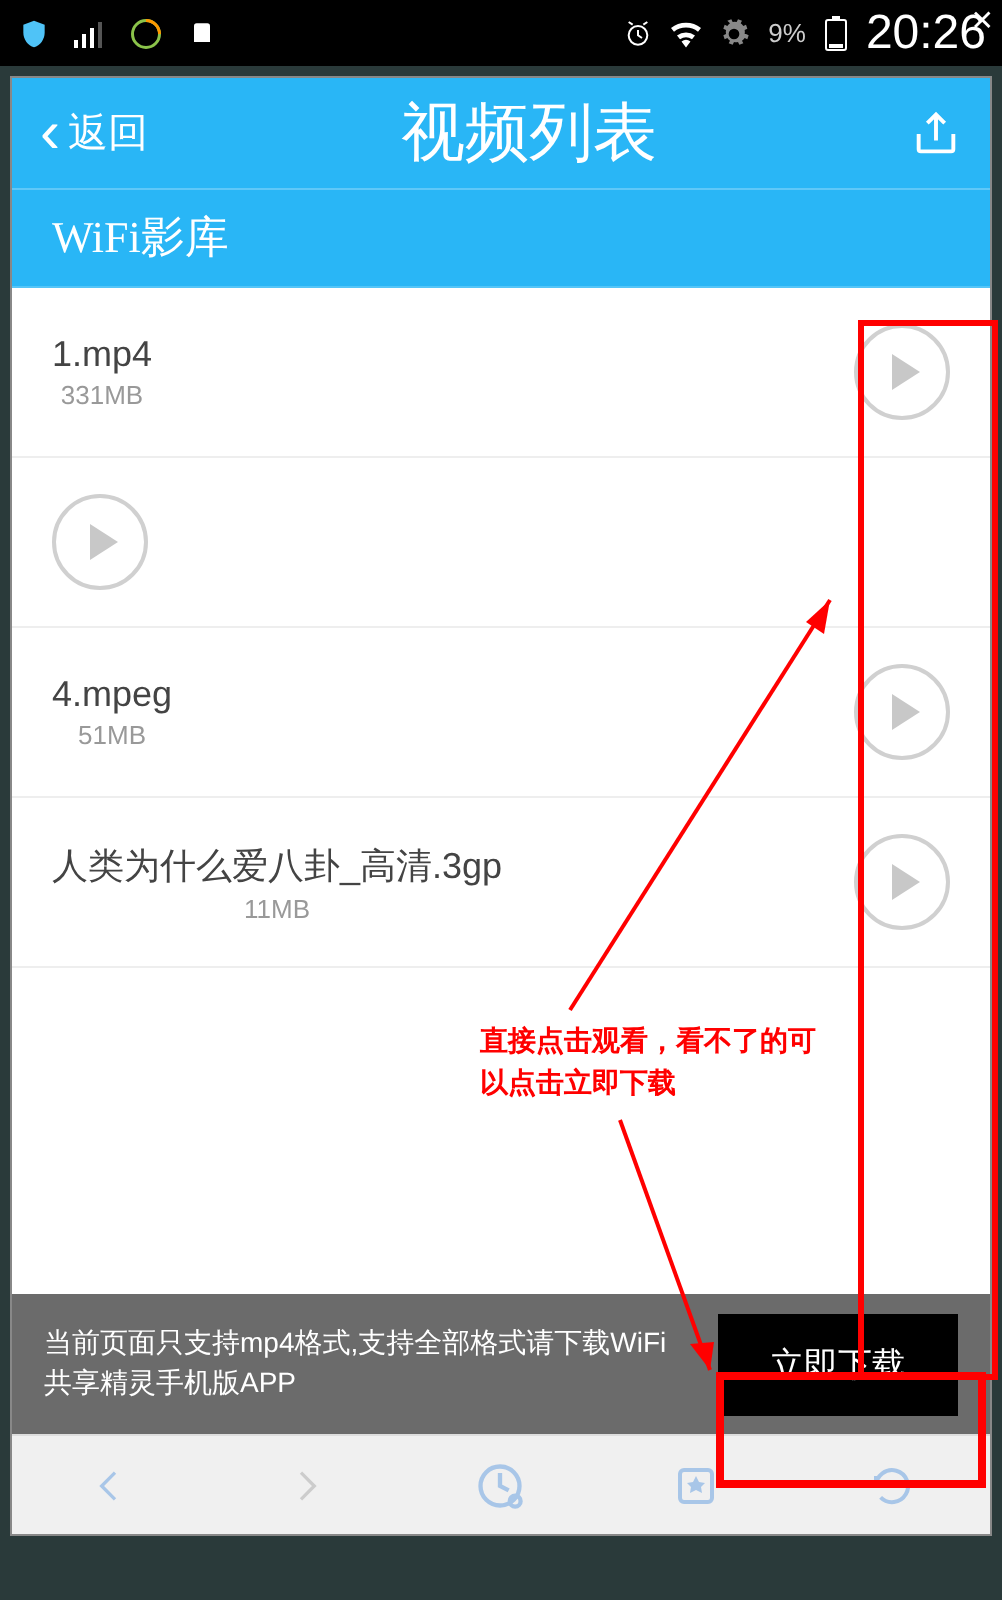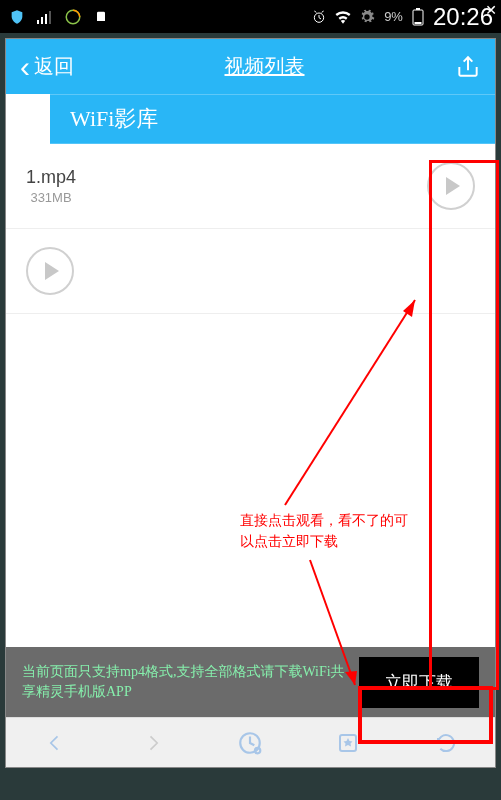--- a/index.html
+++ b/index.html
@@ -9,44 +9,44 @@
     .status-left { display: flex; gap: 10px; align-items: center; }
     .status-right { display: flex; gap: 6px; align-items: center; }
     .status-icon { width: 18px; height: 18px; display: inline-flex; align-items: center; justify-content: center; }
     .status-time { font-size: 24px; color: #fff; font-weight: 400; }
     
     .app-frame { margin: 5px; background: #fff; height: 730px; position: relative; border: 1px solid #888; }
     
     .app-header { height: 55px; background: #29b6f6; display: flex; align-items: center; justify-content: space-between; padding: 0 14px; color: #fff; }
     .back-btn { display: flex; align-items: center; gap: 4px; font-size: 20px; }
     .back-chevron { font-size: 30px; font-weight: 200; line-height: 1; }
-    .header-title { font-size: 20px; font-weight: 400; text-decoration: underline; }
+    .header-title { font-size: 32px; font-weight: 400; }
     .share-btn { width: 26px; height: 26px; }
     
-    .section-title { height: 50px; background: #29b6f6; color: #fff; font-size: 22px; display: flex; align-items: center; padding: 0 20px; font-family: "Comic Sans MS", cursive; border-top: 1px solid rgba(255,255,255,0.25); border-bottom: 1px solid rgba(255,255,255,0.2); margin-left: 44px; }
+    .section-title { height: 50px; background: #29b6f6; color: #fff; font-size: 22px; display: flex; align-items: center; padding: 0 20px; font-family: "Comic Sans MS", cursive; border-top: 1px solid rgba(255,255,255,0.25); border-bottom: 1px solid rgba(255,255,255,0.2); }
     
     .video-list { background: #fff; height: 538px; overflow-y: auto; }
     .video-item { display: flex; align-items: center; justify-content: space-between; padding: 18px 20px; border-bottom: 1px solid #eee; }
     .video-info { display: flex; flex-direction: column; gap: 2px; }
     .video-name { font-size: 18px; color: #444; }
     .video-size { font-size: 13px; color: #999; text-align: center; }
     .play-btn { width: 48px; height: 48px; border-radius: 50%; border: 2px solid #d0d0d0; display: flex; align-items: center; justify-content: center; background: #fff; flex-shrink: 0; }
     .play-triangle { width: 0; height: 0; border-left: 14px solid #c8c8c8; border-top: 9px solid transparent; border-bottom: 9px solid transparent; margin-left: 4px; }
     
     .footer-bar { position: absolute; bottom: 50px; left: 0; right: 0; height: 70px; background: #6b6b6b; display: flex; align-items: center; justify-content: space-between; padding: 0 16px; gap: 14px; }
-    .footer-text { color: #86efac; font-size: 14px; line-height: 1.4; flex: 1; font-family: Liberation Serif, serif; }
+    .footer-text { color: #ffffff; font-size: 14px; line-height: 1.4; flex: 1; }
     .download-btn { background: #000000; color: #fff; font-size: 17px; padding: 14px 26px; border: none; display: flex; align-items: center; justify-content: center; }
     
     .nav-bar { position: absolute; bottom: 0; left: 0; right: 0; height: 50px; background: #f0f0f0; display: flex; align-items: center; justify-content: space-around; border-top: 1px solid #ddd; }
     .nav-btn { width: 30px; height: 30px; display: flex; align-items: center; justify-content: center; color: #8ab4e0; }
     
     .annotation-box { position: absolute; border: 3px solid #f00; pointer-events: none; }
     .anno-playcol { top: 160px; right: 2px; width: 70px; height: 530px; }
     .anno-dlbtn { bottom: 56px; right: 8px; width: 135px; height: 58px; border-width: 4px; }
-    .anno-text { position: absolute; top: 510px; left: 240px; color: #f00; font-size: 14px; line-height: 1.5; width: 180px; pointer-events: none; }
+    .anno-text { position: absolute; top: 510px; left: 240px; color: #f00; font-size: 14px; line-height: 1.5; width: 180px; pointer-events: none; font-weight: bold; }
     .anno-arrow { position: absolute; pointer-events: none; }
     
     .close-x { position: absolute; top: 2px; right: 4px; color: #fff; font-size: 14px; }
   </style>
 </head>
 <body>
 
 <div class="status-bar">
   <div class="status-left">
     <span class="status-icon">
@@ -126,20 +126,38 @@
     <div class="video-item">
       <div class="video-info">
         <span class="video-name">1.mp4</span>
         <span class="video-size">331MB</span>
       </div>
       <div class="play-btn">
           <div class="play-triangle"></div>
         </div>
     </div>
     <div class="video-item">
+      <div class="play-btn">
+          <div class="play-triangle"></div>
+        </div>
+    </div>
+    <div class="video-item">
+      <div class="video-info">
+        <span class="video-name">4.mpeg</span>
+        <span class="video-size">51MB</span>
+      </div>
+      <div class="play-btn">
+          <div class="play-triangle"></div>
+        </div>
+    </div>
+    <div class="video-item">
+      <div class="video-info">
+        <span class="video-name">人类为什么爱八卦_高清.3gp</span>
+        <span class="video-size">11MB</span>
+      </div>
       <div class="play-btn">
           <div class="play-triangle"></div>
         </div>
     </div>
   </div>
 
   <div class="footer-bar">
     <div class="footer-text">当前页面只支持mp4格式,支持全部格式请下载WiFi共享精灵手机版APP</div>
     <button class="download-btn">立即下载</button>
   </div>

